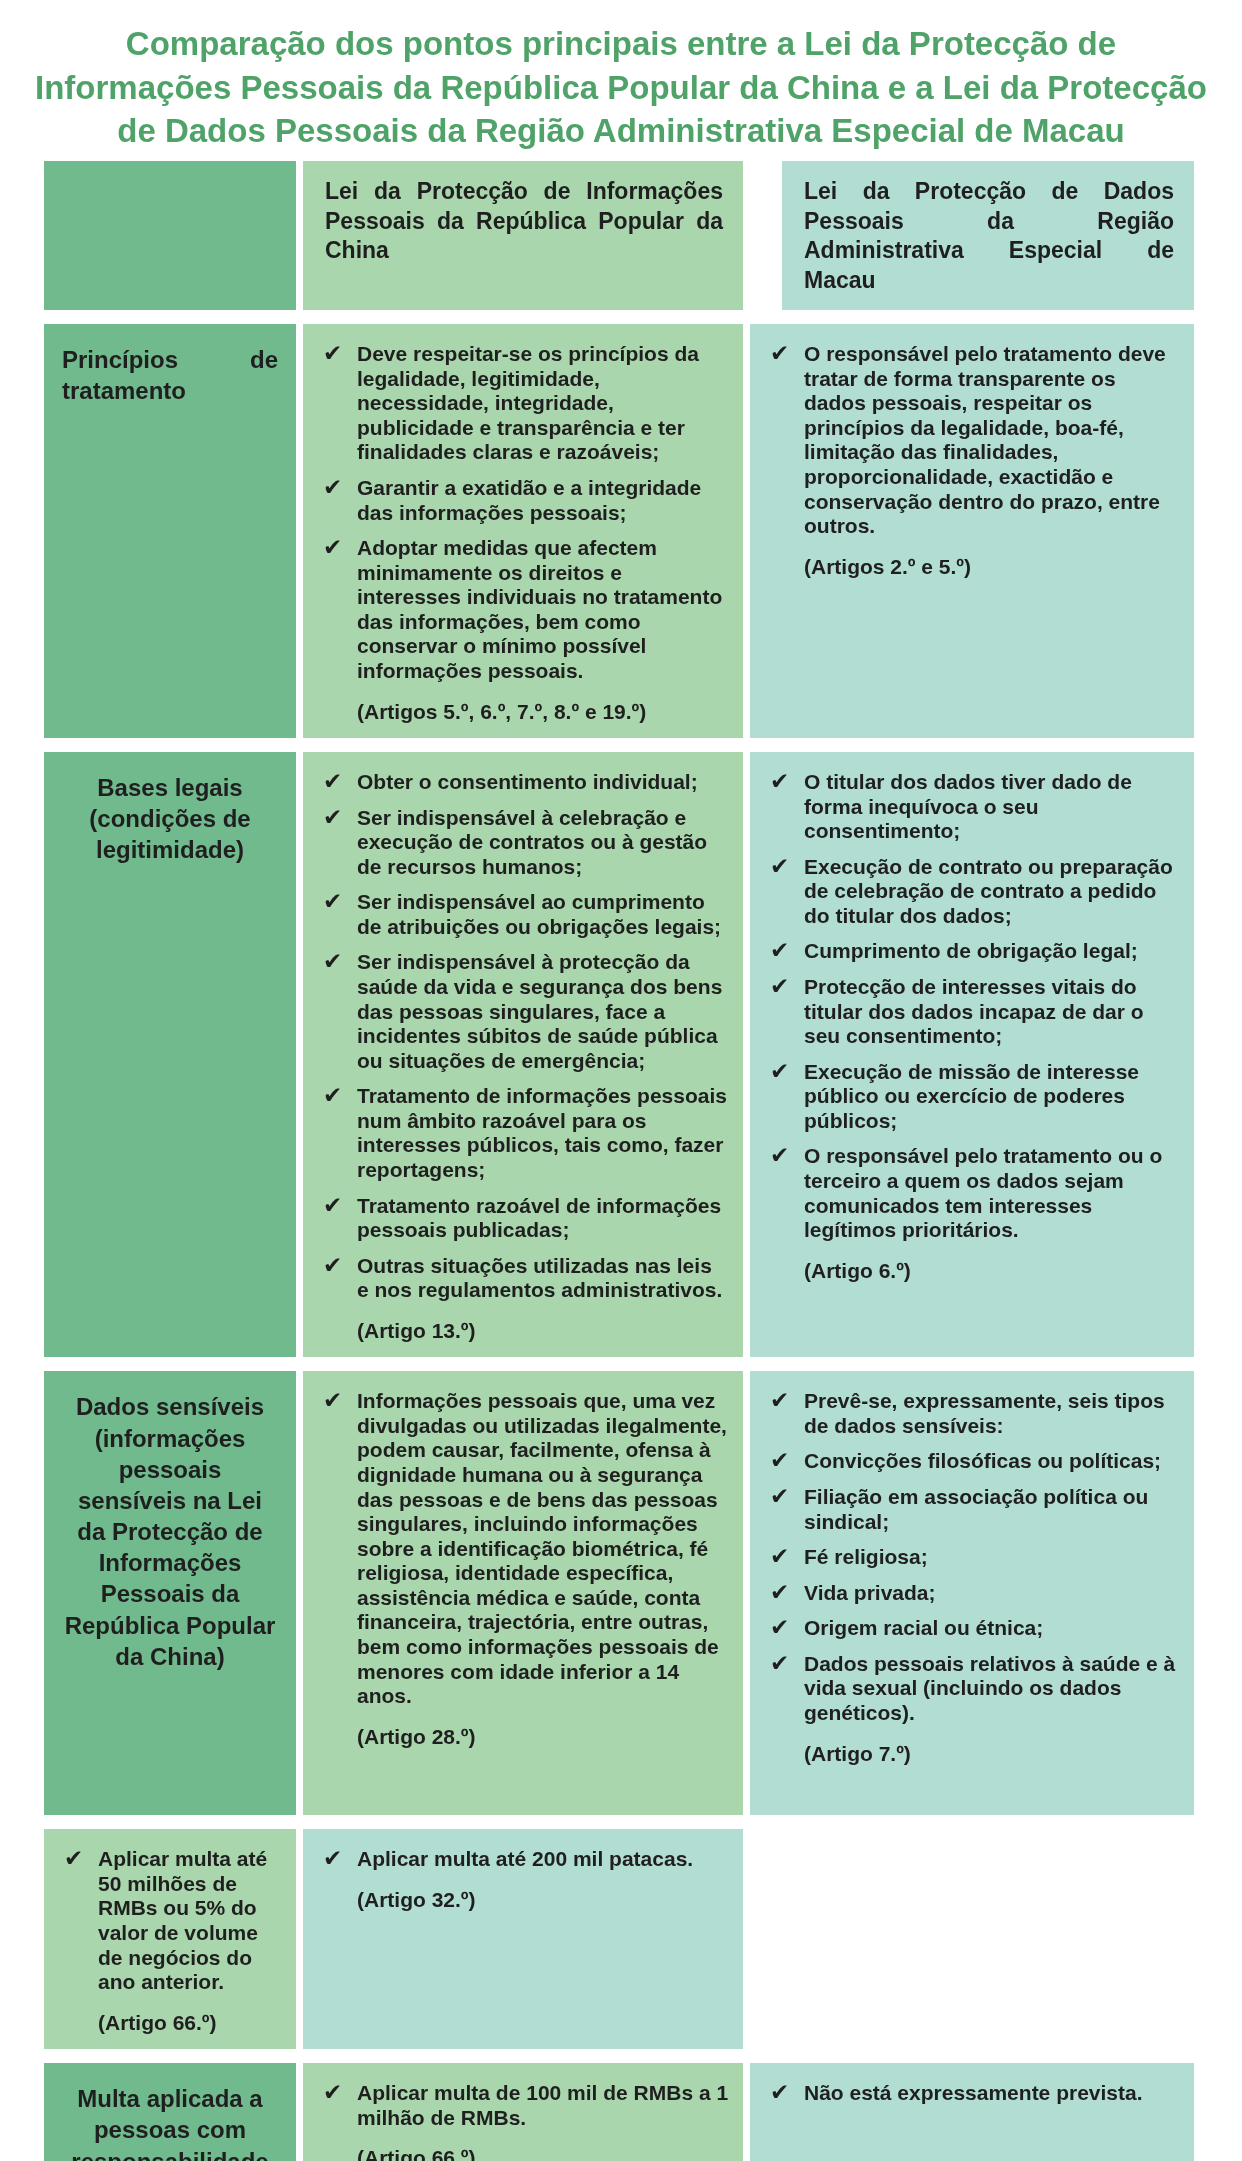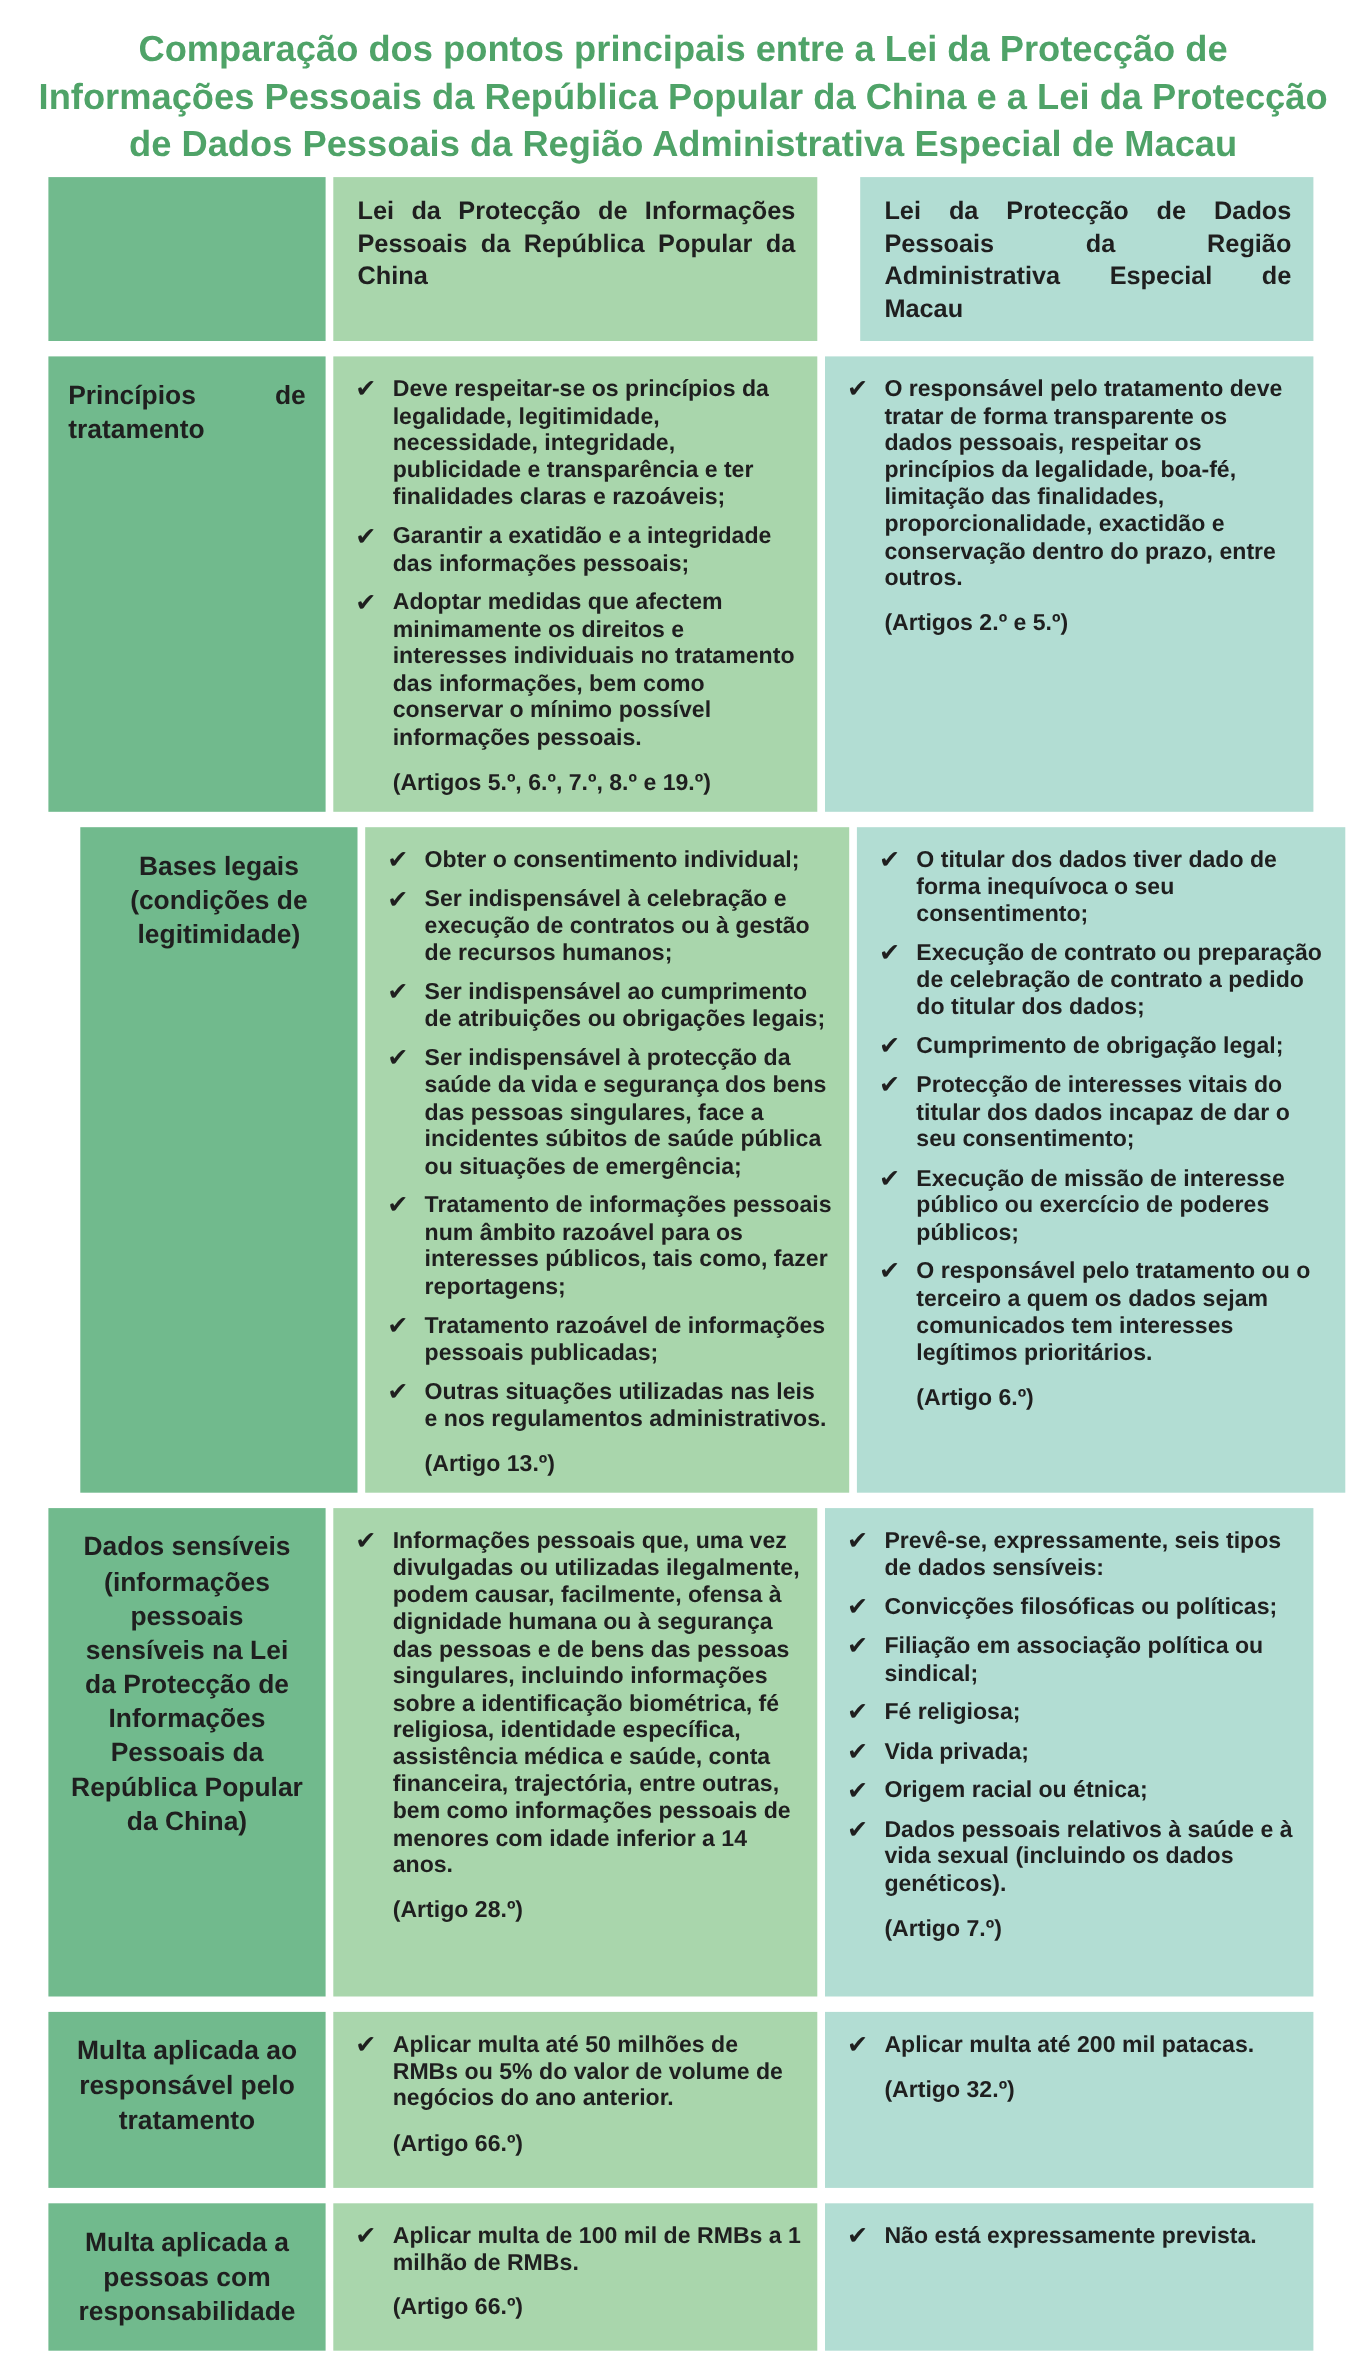--- a/index.html
+++ b/index.html
@@ -88,21 +88,21 @@
   }
   .article{
     margin-left:34px;
     margin-top:16px;
     font-weight:bold;
   }
 
   
   .header-row{min-height:110px;}
   .body-row[data-row="0"]{min-height:406px;}
-  .body-row[data-row="1"]{min-height:600px;margin-left:29px;}
+  .body-row[data-row="1"]{min-height:600px;}
   .body-row[data-row="2"]{min-height:444px;}
   .body-row[data-row="3"]{min-height:160px;}
   .body-row[data-row="4"]{min-height:134px;}
 
   .footer{
     margin-top:24px;
     text-align:center;
     font-size:21px;
     font-weight:bold;
     line-height:1.5;
@@ -243,21 +243,20 @@
               <span class="item-text">Origem racial ou étnica;</span>
             </div>
             <div class="item">
               <span class="check">✔</span>
               <span class="item-text">Dados pessoais relativos à saúde e à vida sexual (incluindo os dados genéticos).</span>
             </div>
             <div class="article">(Artigo 7.º)</div>
           </div>
         </div>
         <div class="row body-row" data-row="3">
-          <div class="cell cell-label">Multa aplicada ao responsável pelo tratamento</div>
           <div class="cell content-cell cell-china">
             <div class="item">
               <span class="check">✔</span>
               <span class="item-text">Aplicar multa até 50 milhões de RMBs ou 5% do valor de volume de negócios do ano anterior.</span>
             </div>
             <div class="article">(Artigo 66.º)</div>
           </div>
           <div class="cell content-cell cell-macau">
             <div class="item">
               <span class="check">✔</span>

